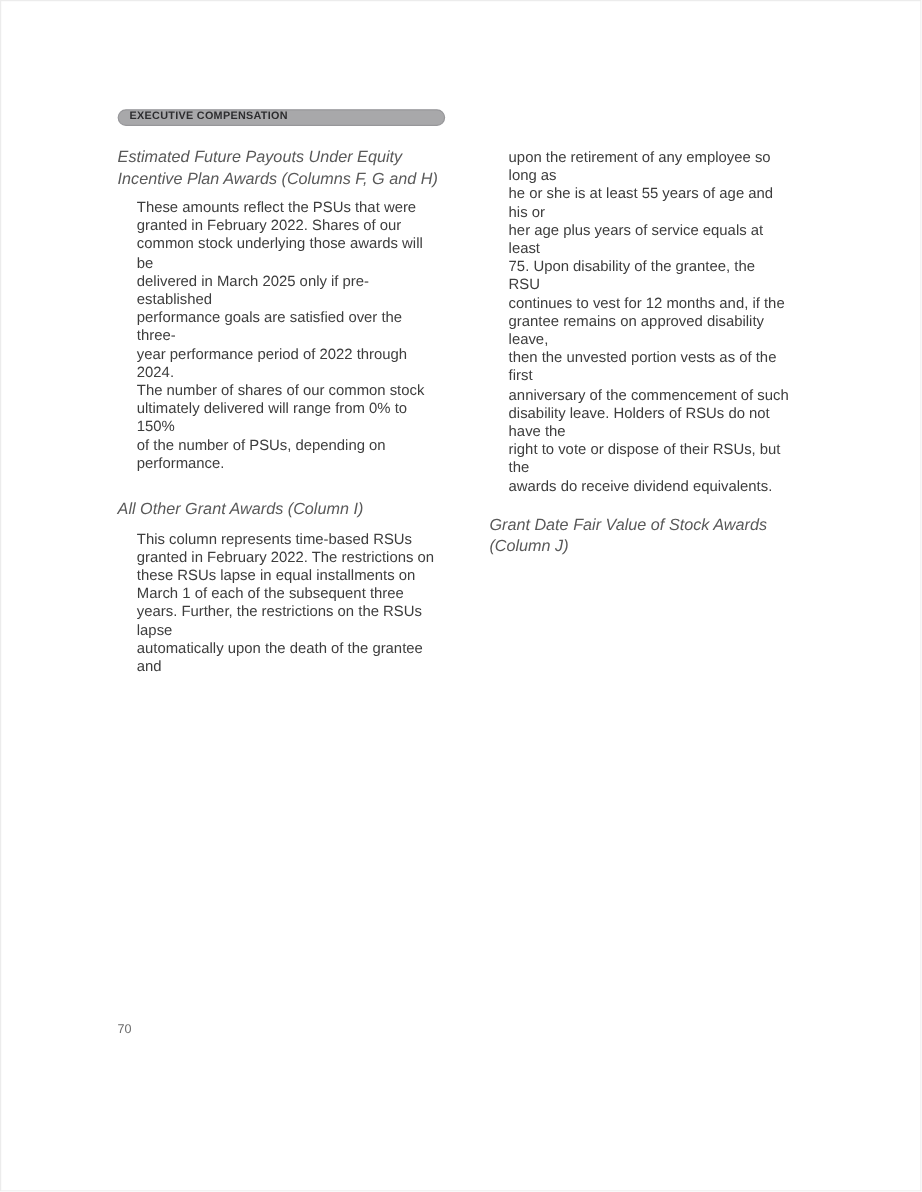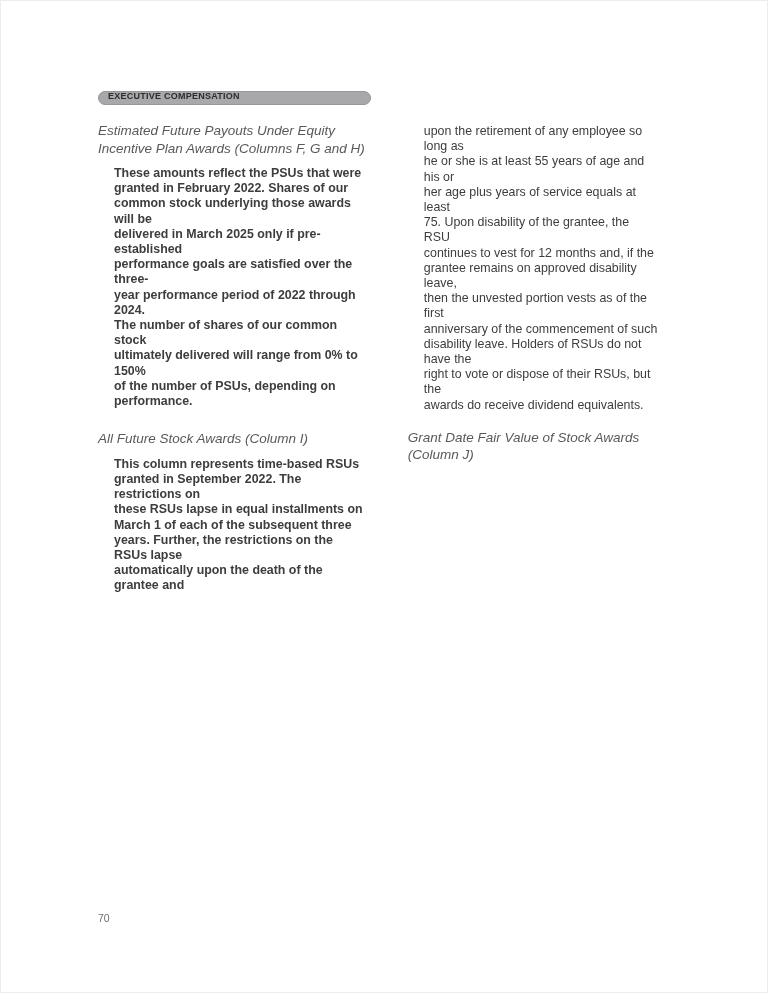--- a/index.html
+++ b/index.html
@@ -57,28 +57,28 @@
     color: #595959;
     white-space: pre-line;
   }
   .body-para {
     margin: 16px;
     font-size: 12.4px;
     line-height: 15.2px;
     color: #3d3d3d;
     white-space: pre-line;
   }
-  .mt-after-heading { margin-top: 9px; font-weight: bold; }
+  .mt-after-heading { margin-top: 9px; }
   .mt-section-left  { margin-top: 21px; }
   .mt-col-top       { margin-top: 2px; }
   .mt-section-right { }
   .page-number {
     position: absolute;
     left: 97px;
-    top: 911px;
+    top: 851px;
     font-size: 10.5px;
     color: #6e6e6e;
   }
 </style>
 </head>
 <body>
 
 <div class="page">
 
   <div class="banner">
@@ -94,23 +94,23 @@
 granted in February 2022. Shares of our
 common stock underlying those awards will be
 delivered in March 2025 only if pre-established
 performance goals are satisfied over the three-
 year performance period of 2022 through 2024.
 The number of shares of our common stock
 ultimately delivered will range from 0% to 150%
 of the number of PSUs, depending on
 performance.</p>
 
-      <h2 class="section-heading mt-section-left">All Future Stock Awards (Column I)</h2>
+      <h2 class="section-heading mt-section-left">All Other Grant Awards (Column I)</h2>
       <p class="body-para mt-after-heading">This column represents time-based RSUs
-granted in September 2022. The restrictions on
+granted in February 2022. The restrictions on
 these RSUs lapse in equal installments on
 March 1 of each of the subsequent three
 years. Further, the restrictions on the RSUs lapse
 automatically upon the death of the grantee and</p>
     </div>
 
     <div class="col-right">
       <p class="body-para mt-col-top">upon the retirement of any employee so long as
 he or she is at least 55 years of age and his or
 her age plus years of service equals at least

